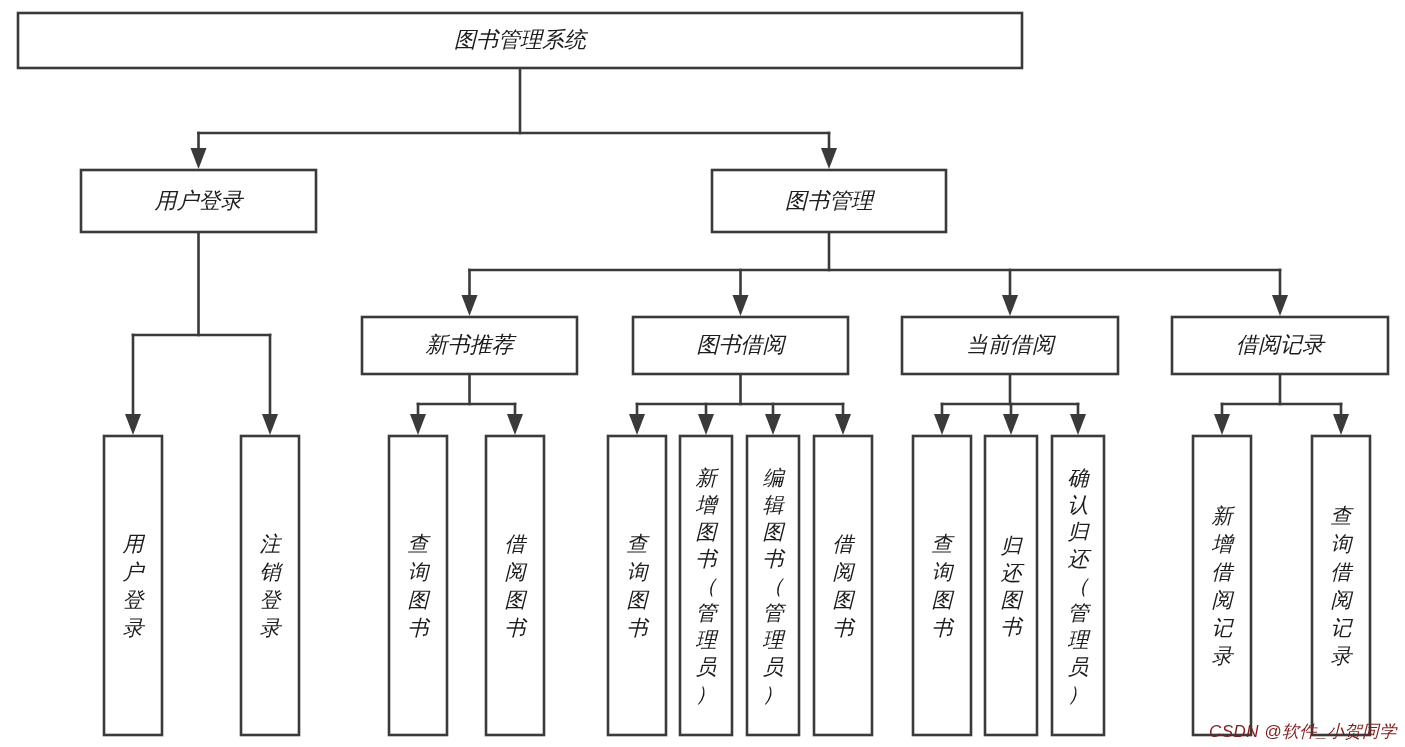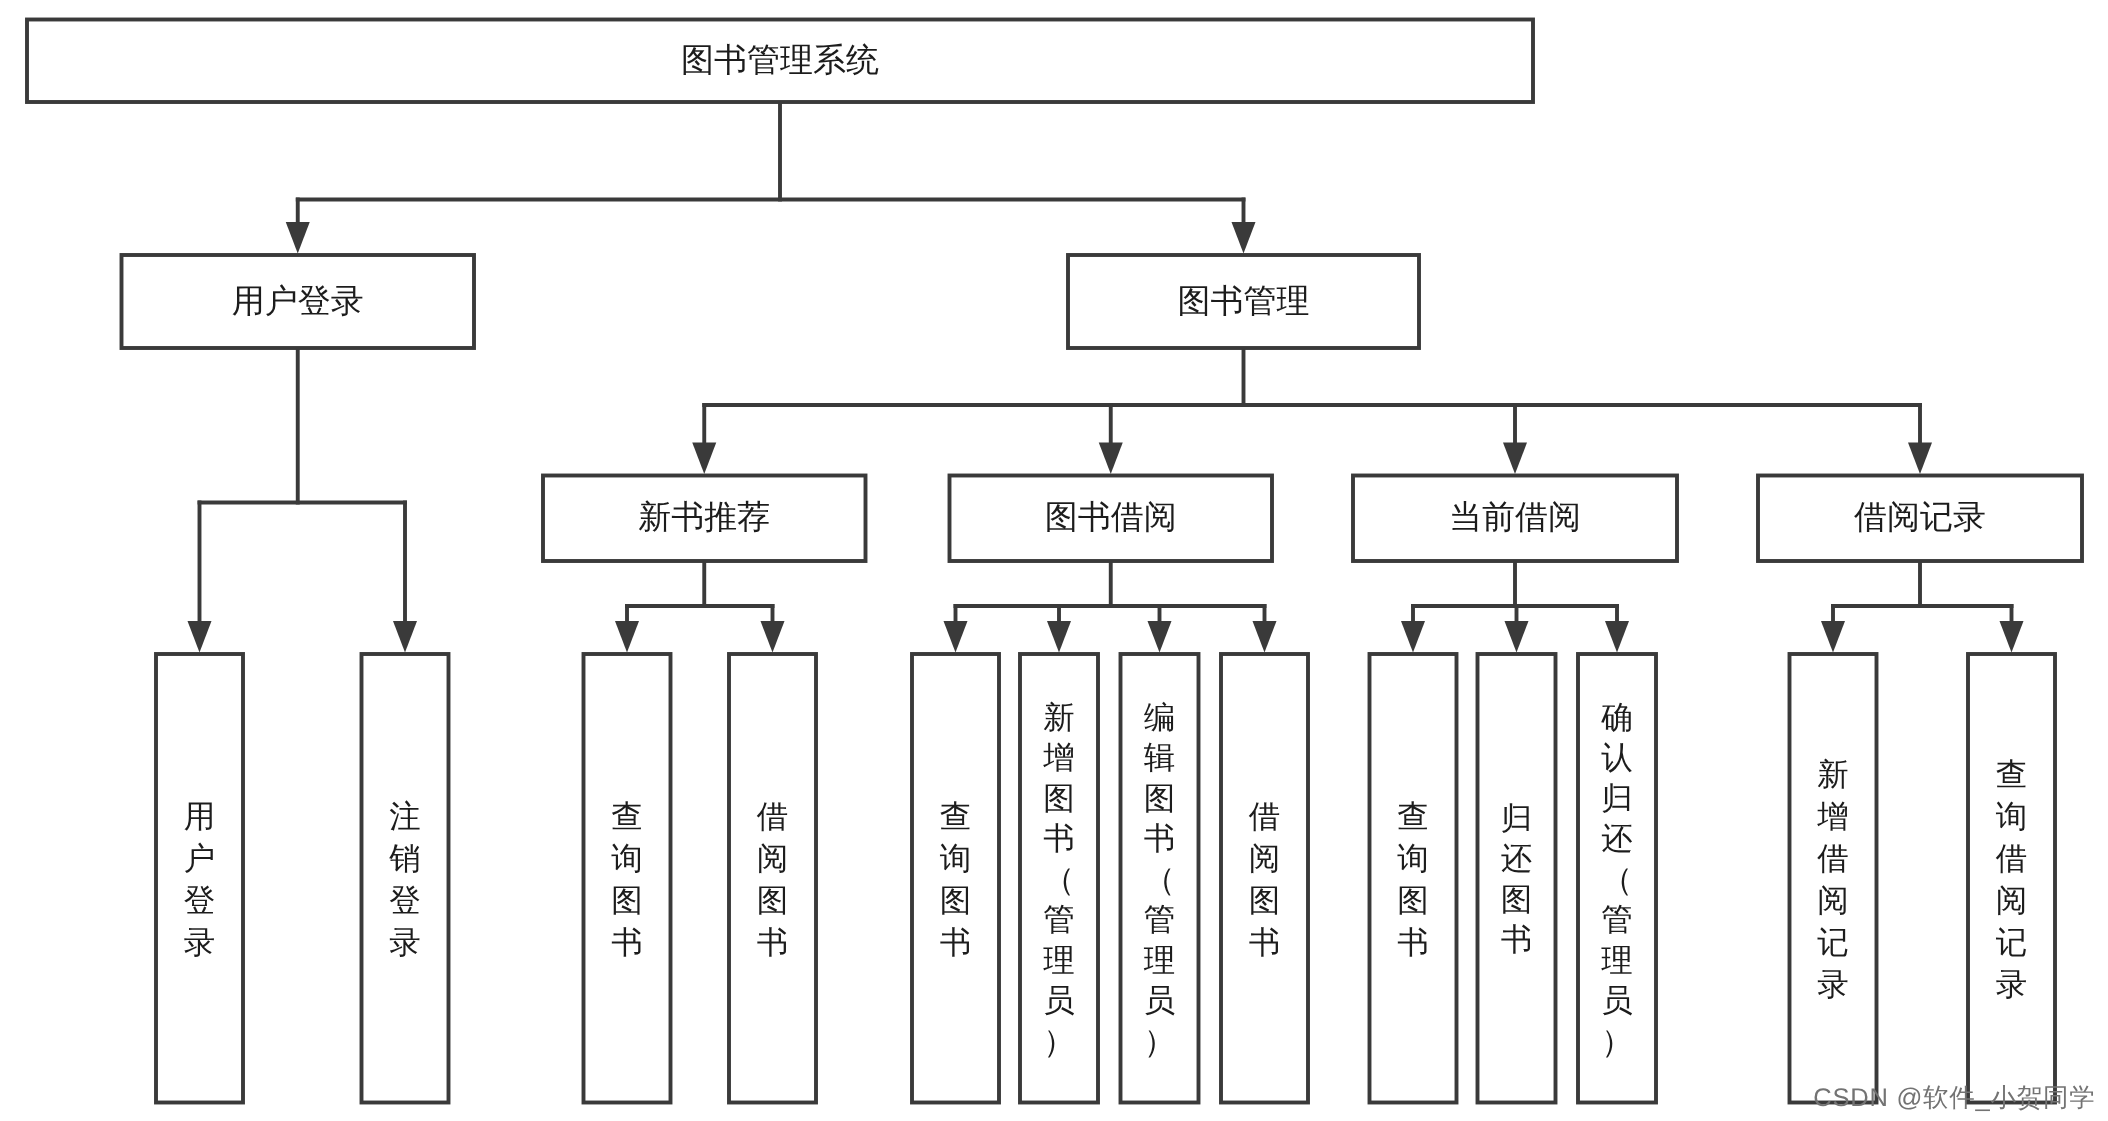--- a/index.html
+++ b/index.html
@@ -11,20 +11,21 @@
     width: 1405px;
     height: 747px;
     font-family: "Liberation Sans", "DejaVu Sans", sans-serif;
     overflow: hidden;
   }
   #diagram-root {
     position: relative;
     width: 1405px;
     height: 747px;
     background: #ffffff;
+    font-style: italic;
   }
   svg.tree-canvas {
     position: absolute;
     left: 0;
     top: 0;
     width: 1405px;
     height: 747px;
   }
   .node-box {
     fill: #ffffff;
@@ -53,21 +54,21 @@
     font-size: 21px;
     fill: #1c1c1c;
     text-anchor: middle;
   }
   .watermark-text {
     position: absolute;
     right: 8px;
     bottom: 4px;
     font-family: "Liberation Sans", "DejaVu Sans", sans-serif;
     font-size: 17px;
-    color: #737373;
+    color: #7f1d1d;
     white-space: nowrap;
     letter-spacing: 0.5px;
   }
 </style>
 </head>
 <body>
 
 <div id="diagram-root">
   <svg class="tree-canvas" viewBox="0 0 1405 747" xmlns="http://www.w3.org/2000/svg">
     <defs>

